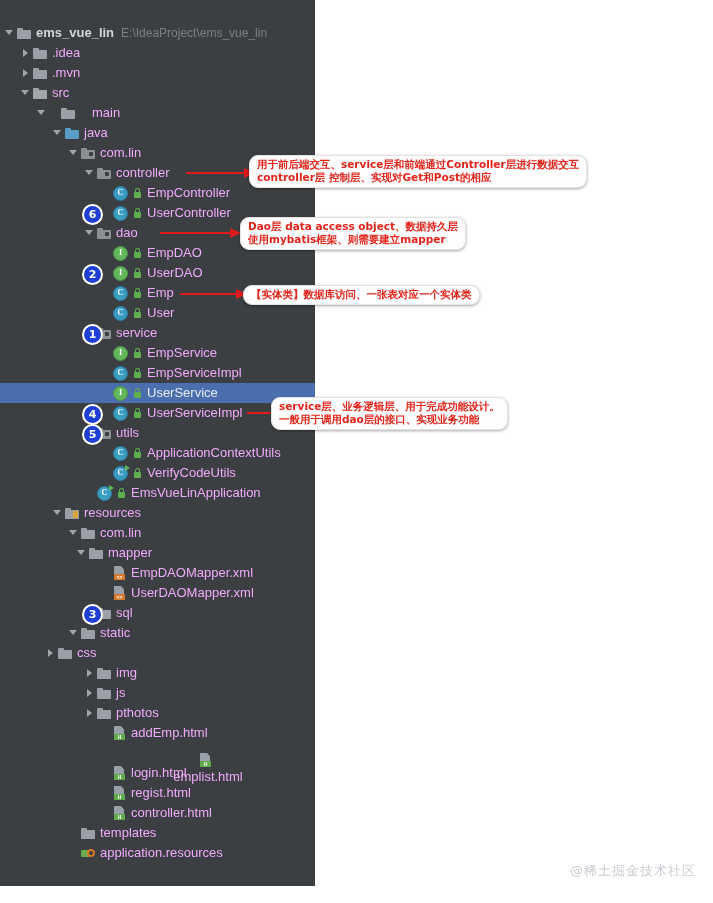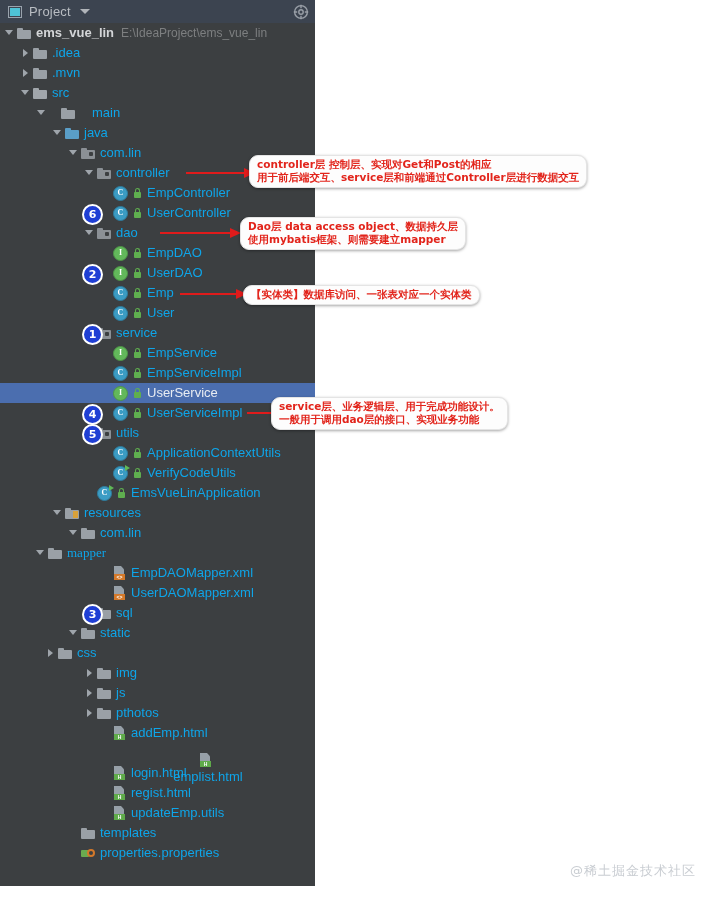--- a/index.html
+++ b/index.html
@@ -129,21 +129,21 @@
   .ic-file.html .badge{background:#5faa4a;}
   .ic-prop{width:14px;height:13px;position:relative;}
   .ic-prop::before{
     content:"";position:absolute;left:0;top:3px;width:8px;height:7px;
     background:#6aab4f;border-radius:1px;
   }
   .ic-prop::after{
     content:"";position:absolute;left:6px;top:2px;width:8px;height:8px;
     border:2px solid #d4792a;border-radius:50%;box-sizing:border-box;
   }
-  .label{color:#0ea5e9;}
+  .label{color:#f0abfc;}
   .sub{color:#7d7f80;margin-left:7px;font-size:12px;}
   .rootname{color:#d4d6d8;font-weight:bold;}
   
   .numbadge{
     position:absolute;width:17px;height:17px;border-radius:50%;
     background:#1f3fd4;border:2px solid #ffffff;
     color:#ffffff;font-size:11px;font-weight:bold;
     display:flex;align-items:center;justify-content:center;
     font-family:"DejaVu Sans",sans-serif;
     z-index:6;
@@ -176,30 +176,20 @@
     color:#c9cdd2;font-size:13px;
     font-family:"DejaVu Sans","Liberation Sans",sans-serif;
     letter-spacing:1px;
   }
 </style>
 </head>
 <body>
 
 <div id="ide-panel">
 
-  <div id="panel-header">
-    <span class="hdr-icon"></span>
-    <span id="panel-title">Project</span>
-    <span class="hdr-caret"></span>
-    <svg id="gear-icon" viewBox="0 0 16 16">
-      <circle cx="8" cy="8" r="6.4" fill="none" stroke="#aab0b7" stroke-width="1.4"></circle>
-      <circle cx="8" cy="8" r="2.2" fill="none" stroke="#aab0b7" stroke-width="1.4"></circle>
-      <path d="M8 0.8 L8 4.2 M8 11.8 L8 15.2 M0.8 8 L4.2 8 M11.8 8 L15.2 8" stroke="#aab0b7" stroke-width="1.4"></path>
-    </svg>
-  </div>
 
   <div id="tree">
       <div class="row" style="padding-left: 5px; height: 20px;">
         <span class="twisty open"></span>
         <span class="ic ic-folder">
           <span class="tab"></span>
           <span class="body"></span>
         </span>
         <span class="label rootname">ems_vue_lin</span>
         <span class="sub">E:\IdeaProject\ems_vue_lin</span>
@@ -371,21 +361,21 @@
         <span class="label">resources</span>
       </div>
       <div class="row" style="padding-left: 69px; height: 20px;">
         <span class="twisty open"></span>
         <span class="ic ic-folder">
           <span class="tab"></span>
           <span class="body"></span>
         </span>
         <span class="label">com.lin</span>
       </div>
-      <div class="row" style="padding-left: 36px; height: 20px; font-family: Liberation Serif, serif;">
+      <div class="row" style="padding-left: 77px; height: 20px;">
         <span class="twisty open"></span>
         <span class="ic ic-folder">
           <span class="tab"></span>
           <span class="body"></span>
         </span>
         <span class="label">mapper</span>
       </div>
       <div class="row" style="padding-left: 101px; height: 20px;">
         <span class="twisty none"></span>
         <span class="ic ic-file xml">
@@ -481,52 +471,52 @@
           <span class="badge">H</span>
         </span>
         <span class="label">regist.html</span>
       </div>
       <div class="row" style="padding-left: 101px; height: 20px;">
         <span class="twisty none"></span>
         <span class="ic ic-file html">
           <span class="pg"></span>
           <span class="badge">H</span>
         </span>
-        <span class="label">updateEmp.utils</span>
+        <span class="label">controller.html</span>
       </div>
       <div class="row" style="padding-left: 69px; height: 20px;">
         <span class="twisty none"></span>
         <span class="ic ic-folder">
           <span class="tab"></span>
           <span class="body"></span>
         </span>
         <span class="label">templates</span>
       </div>
       <div class="row" style="padding-left: 69px; height: 20px;">
         <span class="twisty none"></span>
         <span class="ic ic-prop"></span>
-        <span class="label">properties.properties</span>
+        <span class="label">application.resources</span>
       </div>
     </div>
 <div class="numbadge" style="top: 204px; left: 82px;">6</div>
     <div class="numbadge" style="top: 264px; left: 82px;">2</div>
     <div class="numbadge" style="top: 324px; left: 82px;">1</div>
     <div class="numbadge" style="top: 404px; left: 82px;">4</div>
     <div class="numbadge" style="top: 424px; left: 82px;">5</div>
     <div class="numbadge" style="top: 604px; left: 82px;">3</div>
   </div>
 
 <div id="overlay">
     <div class="arrow" style="left: 186px; top: 168px; width: 69px;">
       <span class="shaft" style="width:58px"></span>
       <span class="head" style="left:58px"></span>
     </div>
     <div class="callout" style="left: 249px; top: 155px;">
+      <span>用于前后端交互、service层和前端通过Controller层进行数据交互</span>
       <span>controller层 控制层、实现对Get和Post的相应</span>
-      <span>用于前后端交互、service层和前端通过Controller层进行数据交互</span>
     </div>
     <div class="arrow" style="left: 160px; top: 228px; width: 81px;">
       <span class="shaft" style="width:70px"></span>
       <span class="head" style="left:70px"></span>
     </div>
     <div class="callout" style="left: 240px; top: 217px;">
       <span>Dao层 data access object、数据持久层</span>
       <span>使用mybatis框架、则需要建立mapper</span>
     </div>
     <div class="arrow" style="left: 180px; top: 289px; width: 67px;">

